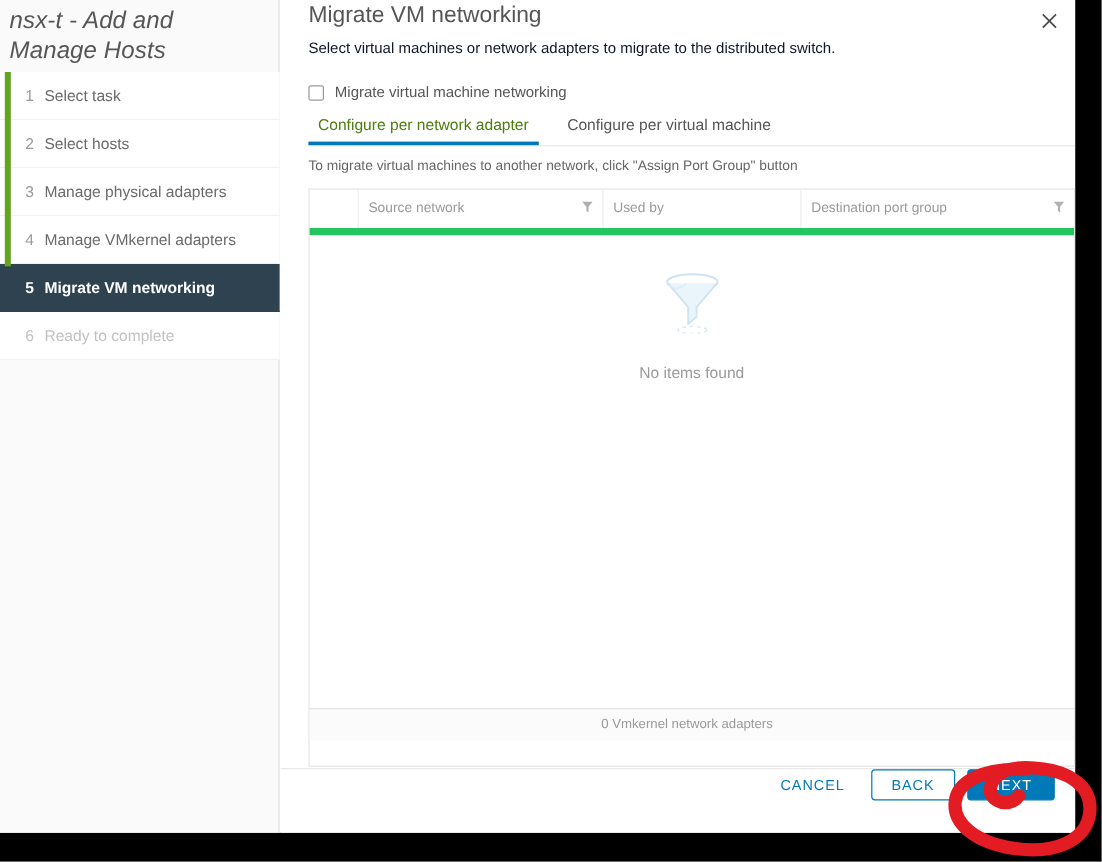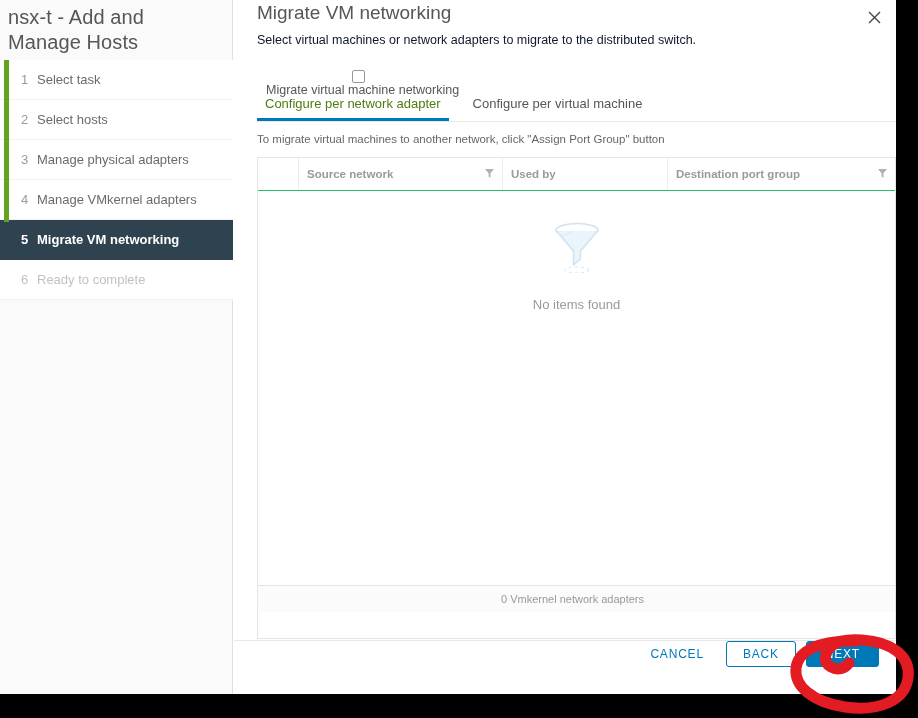--- a/index.html
+++ b/index.html
@@ -34,20 +34,21 @@
     border-right: 1px solid #e0e0e0;
     box-sizing: border-box;
   }
   #wizard-title {
     font-size: 20px;
     color: #565656;
     line-height: 25px;
     padding: 5px 12px 0 8px;
     font-weight: 400;
     letter-spacing: 0.1px;
+    font-style: italic;
   }
   #steps {
     position: absolute;
     top: 60px;
     left: 0;
     width: 233px;
   }
   .green-rail {
     position: absolute;
     left: 4px;
@@ -124,21 +125,20 @@
     top: 33px;
     font-size: 12.5px;
     color: #0f172a;
   }
   #cb-row {
     position: absolute;
     left: 23px;
     top: 70px;
     display: flex;
     align-items: center;
-    flex-direction: column;
   }
   #cb-box {
     width: 13px;
     height: 13px;
     border: 1px solid #9a9a9a;
     border-radius: 2px;
     background: #fff;
     box-sizing: border-box;
   }
   #cb-label {
@@ -182,23 +182,22 @@
     top: 157px;
     width: 639px;
     height: 482px;
     border: 1px solid #e4e4e4;
     box-sizing: border-box;
     background: #ffffff;
   }
   #thead {
     display: flex;
     height: 32px;
-    border-bottom: 1px solid #22c55e;
+    border-bottom: 6px solid #22c55e;
     align-items: flex-start;
-    font-weight: bold;
   }
   .th {
     font-size: 11.5px;
     color: #9a9a9a;
     height: 32px;
     display: flex;
     align-items: center;
     box-sizing: border-box;
     padding: 0 8px;
     position: relative;

